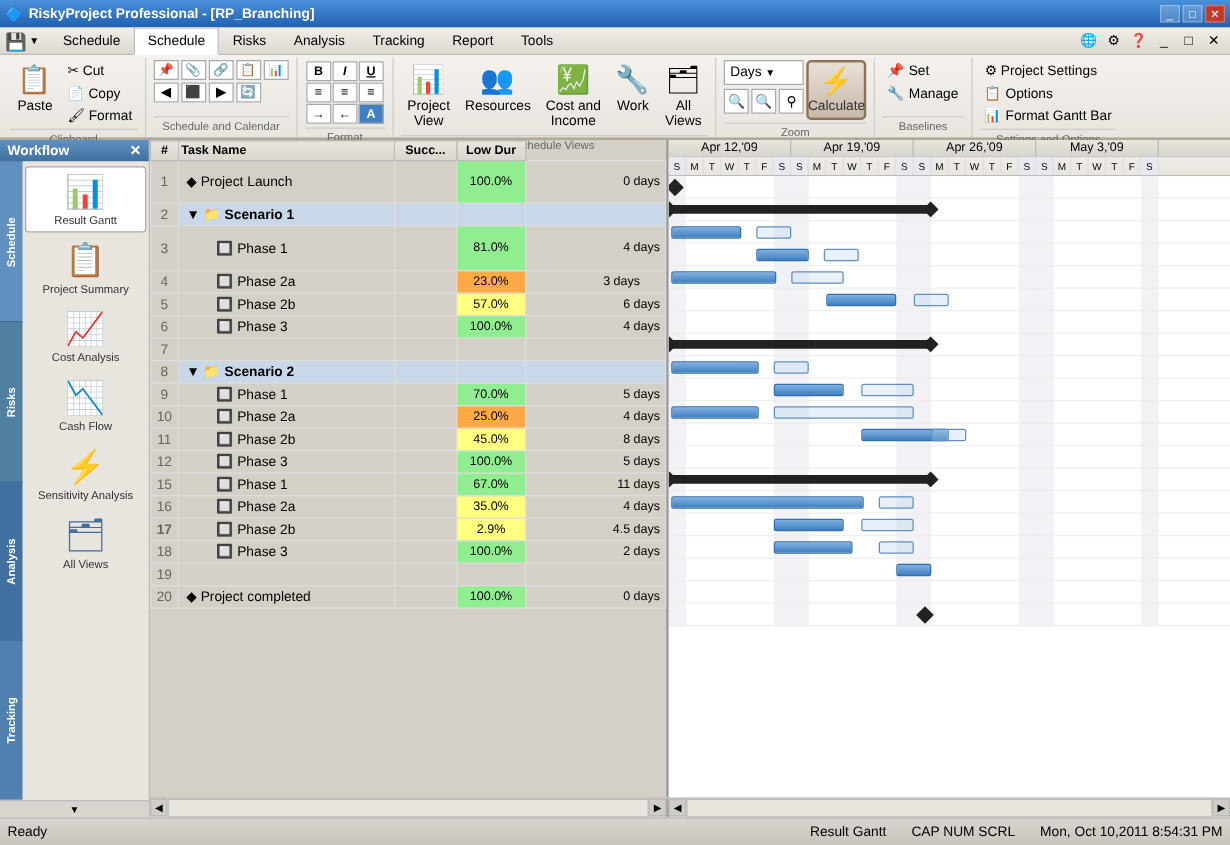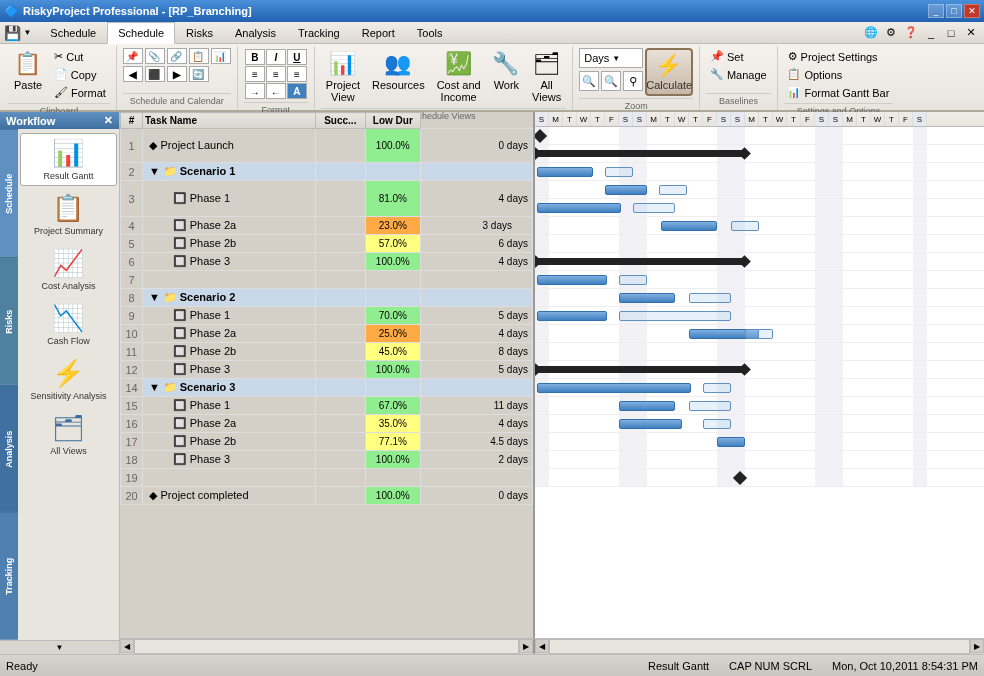--- a/index.html
+++ b/index.html
@@ -452,45 +452,38 @@
                     <td style="border: 1px solid rgb(221, 221, 221); padding: 1px 4px; height: 18px; text-align: right; font-size: 10px;">8 days</td>
                   </tr>
                   <tr>
                     <td style="text-align: center; color: rgb(102, 102, 102); width: 22px; border: 1px solid rgb(221, 221, 221); padding: 1px 2px; height: 18px;">12</td>
                     <td style="border: 1px solid rgb(221, 221, 221); padding: 1px 2px; height: 18px; max-width: 200px; overflow: hidden; white-space: nowrap;"><span style="padding-left: 28px;">🔲 Phase 3</span></td>
                     <td style="border: 1px solid rgb(221, 221, 221); padding: 1px 2px; height: 18px; text-align: center;"></td>
                     <td style="border: 1px solid rgb(221, 221, 221); padding: 1px 2px; height: 18px; text-align: center; font-size: 10px; background-color: rgb(144, 238, 144);">100.0%</td>
                     <td style="border: 1px solid rgb(221, 221, 221); padding: 1px 4px; height: 18px; text-align: right; font-size: 10px;">5 days</td>
                   </tr>
                   <tr>
-                    <td style="text-align: center; color: rgb(102, 102, 102); width: 22px; border: 1px solid rgb(221, 221, 221); padding: 1px 2px; height: 18px;">14</td>
-                    <td style="border: 1px solid rgb(221, 221, 221); padding: 1px 2px; height: 18px; max-width: 200px; overflow: hidden; white-space: nowrap; background-color: rgb(200, 216, 232); font-weight: bold;"><span style="padding-left: 4px;">▼ 📁 Scenario 3</span></td>
-                    <td style="border: 1px solid rgb(221, 221, 221); padding: 1px 2px; height: 18px; text-align: center; background-color: rgb(200, 216, 232);"></td>
-                    <td style="border: 1px solid rgb(221, 221, 221); padding: 1px 2px; height: 18px; text-align: center; font-size: 10px; background-color: rgb(200, 216, 232);"></td>
-                    <td style="border: 1px solid rgb(221, 221, 221); padding: 1px 4px; height: 18px; text-align: right; font-size: 10px; background-color: rgb(200, 216, 232);"></td>
-                  </tr>
-                  <tr>
                     <td style="text-align: center; color: rgb(102, 102, 102); width: 22px; border: 1px solid rgb(221, 221, 221); padding: 1px 2px; height: 18px;">15</td>
                     <td style="border: 1px solid rgb(221, 221, 221); padding: 1px 2px; height: 18px; max-width: 200px; overflow: hidden; white-space: nowrap;"><span style="padding-left: 28px;">🔲 Phase 1</span></td>
                     <td style="border: 1px solid rgb(221, 221, 221); padding: 1px 2px; height: 18px; text-align: center;"></td>
                     <td style="border: 1px solid rgb(221, 221, 221); padding: 1px 2px; height: 18px; text-align: center; font-size: 10px; background-color: rgb(144, 238, 144);">67.0%</td>
                     <td style="border: 1px solid rgb(221, 221, 221); padding: 1px 4px; height: 18px; text-align: right; font-size: 10px;">11 days</td>
                   </tr>
                   <tr>
                     <td style="text-align: center; color: rgb(102, 102, 102); width: 22px; border: 1px solid rgb(221, 221, 221); padding: 1px 2px; height: 18px;">16</td>
                     <td style="border: 1px solid rgb(221, 221, 221); padding: 1px 2px; height: 18px; max-width: 200px; overflow: hidden; white-space: nowrap;"><span style="padding-left: 28px;">🔲 Phase 2a</span></td>
                     <td style="border: 1px solid rgb(221, 221, 221); padding: 1px 2px; height: 18px; text-align: center;"></td>
                     <td style="border: 1px solid rgb(221, 221, 221); padding: 1px 2px; height: 18px; text-align: center; font-size: 10px; background-color: rgb(255, 255, 128);">35.0%</td>
                     <td style="border: 1px solid rgb(221, 221, 221); padding: 1px 4px; height: 18px; text-align: right; font-size: 10px;">4 days</td>
                   </tr>
                   <tr>
-                    <td style="text-align: center; color: rgb(102, 102, 102); width: 22px; border: 1px solid rgb(221, 221, 221); padding: 1px 2px; height: 18px;">17</td>
+                    <td style="text-align: center; color: rgb(102, 102, 102); width: 22px; border: 1px solid rgb(221, 221, 221); padding: 1px 2px; height: 18px; font-weight: bold;">17</td>
                     <td style="border: 1px solid rgb(221, 221, 221); padding: 1px 2px; height: 18px; max-width: 200px; overflow: hidden; white-space: nowrap;"><span style="padding-left: 28px;">🔲 Phase 2b</span></td>
                     <td style="border: 1px solid rgb(221, 221, 221); padding: 1px 2px; height: 18px; text-align: center;"></td>
-                    <td style="border: 1px solid rgb(221, 221, 221); padding: 1px 2px; height: 18px; text-align: center; font-size: 10px; background-color: rgb(255, 255, 128);">77.1%</td>
+                    <td style="border: 1px solid rgb(221, 221, 221); padding: 1px 2px; height: 18px; text-align: center; font-size: 10px; background-color: rgb(255, 255, 128);">2.9%</td>
                     <td style="border: 1px solid rgb(221, 221, 221); padding: 1px 4px; height: 18px; text-align: right; font-size: 10px;">4.5 days</td>
                   </tr>
                   <tr>
                     <td style="text-align: center; color: rgb(102, 102, 102); width: 22px; border: 1px solid rgb(221, 221, 221); padding: 1px 2px; height: 18px;">18</td>
                     <td style="border: 1px solid rgb(221, 221, 221); padding: 1px 2px; height: 18px; max-width: 200px; overflow: hidden; white-space: nowrap;"><span style="padding-left: 28px;">🔲 Phase 3</span></td>
                     <td style="border: 1px solid rgb(221, 221, 221); padding: 1px 2px; height: 18px; text-align: center;"></td>
                     <td style="border: 1px solid rgb(221, 221, 221); padding: 1px 2px; height: 18px; text-align: center; font-size: 10px; background-color: rgb(144, 238, 144);">100.0%</td>
                     <td style="border: 1px solid rgb(221, 221, 221); padding: 1px 4px; height: 18px; text-align: right; font-size: 10px;">2 days</td>
                   </tr>
                   <tr>
@@ -509,20 +502,26 @@
                   </tr>
                 </tbody>
             </table>
           </div>
         </div>
 
         <div style="flex:1;display:flex;flex-direction:column;overflow:hidden;background:white;">
 
           <div style="border-bottom:1px solid #bbb;">
 
+            <div style="display:flex;background:linear-gradient(to bottom,#e8e4de,#d8d4ce);border-bottom:1px solid #bbb;">
+              <div style="width:98px;border-right:1px solid #bbb;padding:1px 4px;font-size:10px;text-align:center;">Apr 12,'09</div>
+              <div style="width:98px;border-right:1px solid #bbb;padding:1px 4px;font-size:10px;text-align:center;">Apr 19,'09</div>
+              <div style="width:98px;border-right:1px solid #bbb;padding:1px 4px;font-size:10px;text-align:center;">Apr 26,'09</div>
+              <div style="width:98px;border-right:1px solid #bbb;padding:1px 4px;font-size:10px;text-align:center;">May 3,'09</div>
+            </div>
 
             <div style="display:flex;background:linear-gradient(to bottom,#f0ede8,#e8e4de);" id="gantt-day-row">
             <div style="width: 14px; height: 14px; border-right: 1px solid rgb(221, 221, 221); text-align: center; font-size: 8px; display: flex; align-items: center; justify-content: center; flex-shrink: 0; background: rgb(232, 232, 240);">S</div>
                 <div style="width: 14px; height: 14px; border-right: 1px solid rgb(221, 221, 221); text-align: center; font-size: 8px; display: flex; align-items: center; justify-content: center; flex-shrink: 0;">M</div>
                 <div style="width: 14px; height: 14px; border-right: 1px solid rgb(221, 221, 221); text-align: center; font-size: 8px; display: flex; align-items: center; justify-content: center; flex-shrink: 0;">T</div>
                 <div style="width: 14px; height: 14px; border-right: 1px solid rgb(221, 221, 221); text-align: center; font-size: 8px; display: flex; align-items: center; justify-content: center; flex-shrink: 0;">W</div>
                 <div style="width: 14px; height: 14px; border-right: 1px solid rgb(221, 221, 221); text-align: center; font-size: 8px; display: flex; align-items: center; justify-content: center; flex-shrink: 0;">T</div>
                 <div style="width: 14px; height: 14px; border-right: 1px solid rgb(221, 221, 221); text-align: center; font-size: 8px; display: flex; align-items: center; justify-content: center; flex-shrink: 0;">F</div>
                 <div style="width: 14px; height: 14px; border-right: 1px solid rgb(221, 221, 221); text-align: center; font-size: 8px; display: flex; align-items: center; justify-content: center; flex-shrink: 0; background: rgb(232, 232, 240);">S</div>
                 <div style="width: 14px; height: 14px; border-right: 1px solid rgb(221, 221, 221); text-align: center; font-size: 8px; display: flex; align-items: center; justify-content: center; flex-shrink: 0; background: rgb(232, 232, 240);">S</div>

